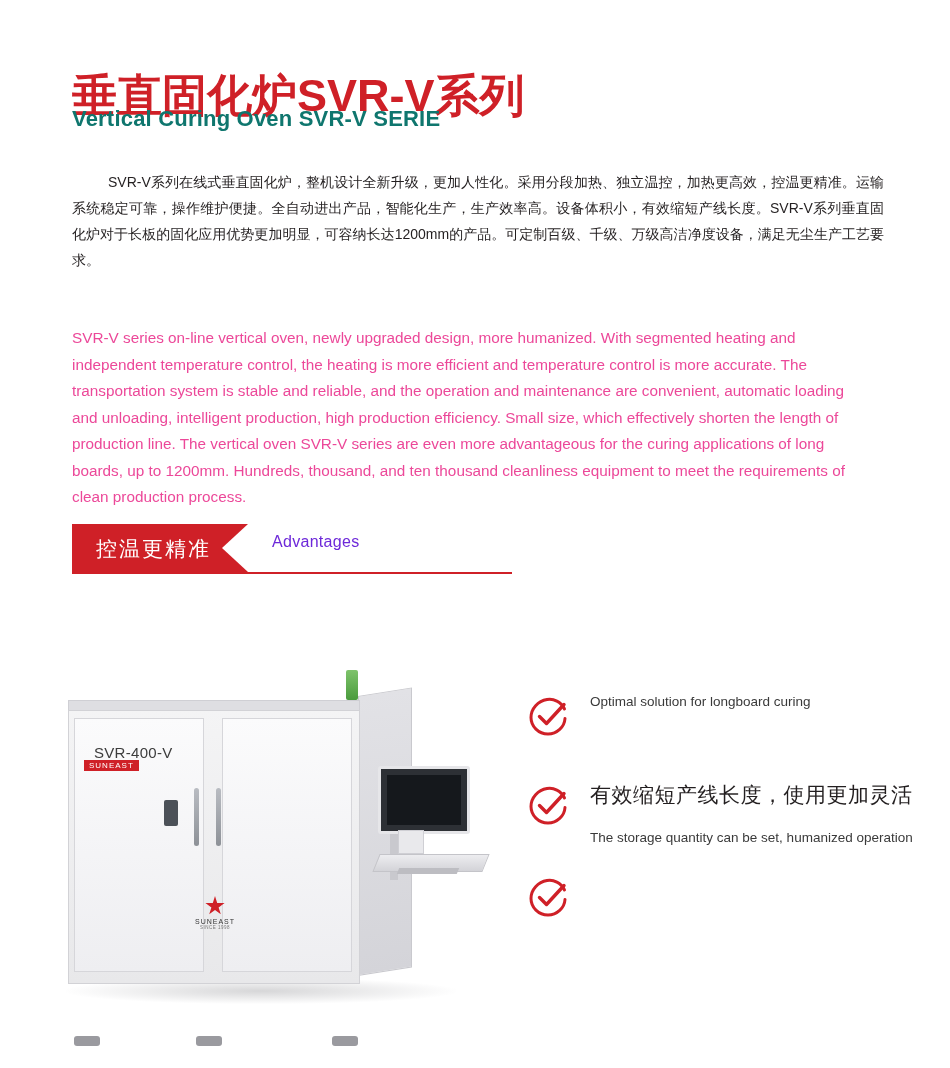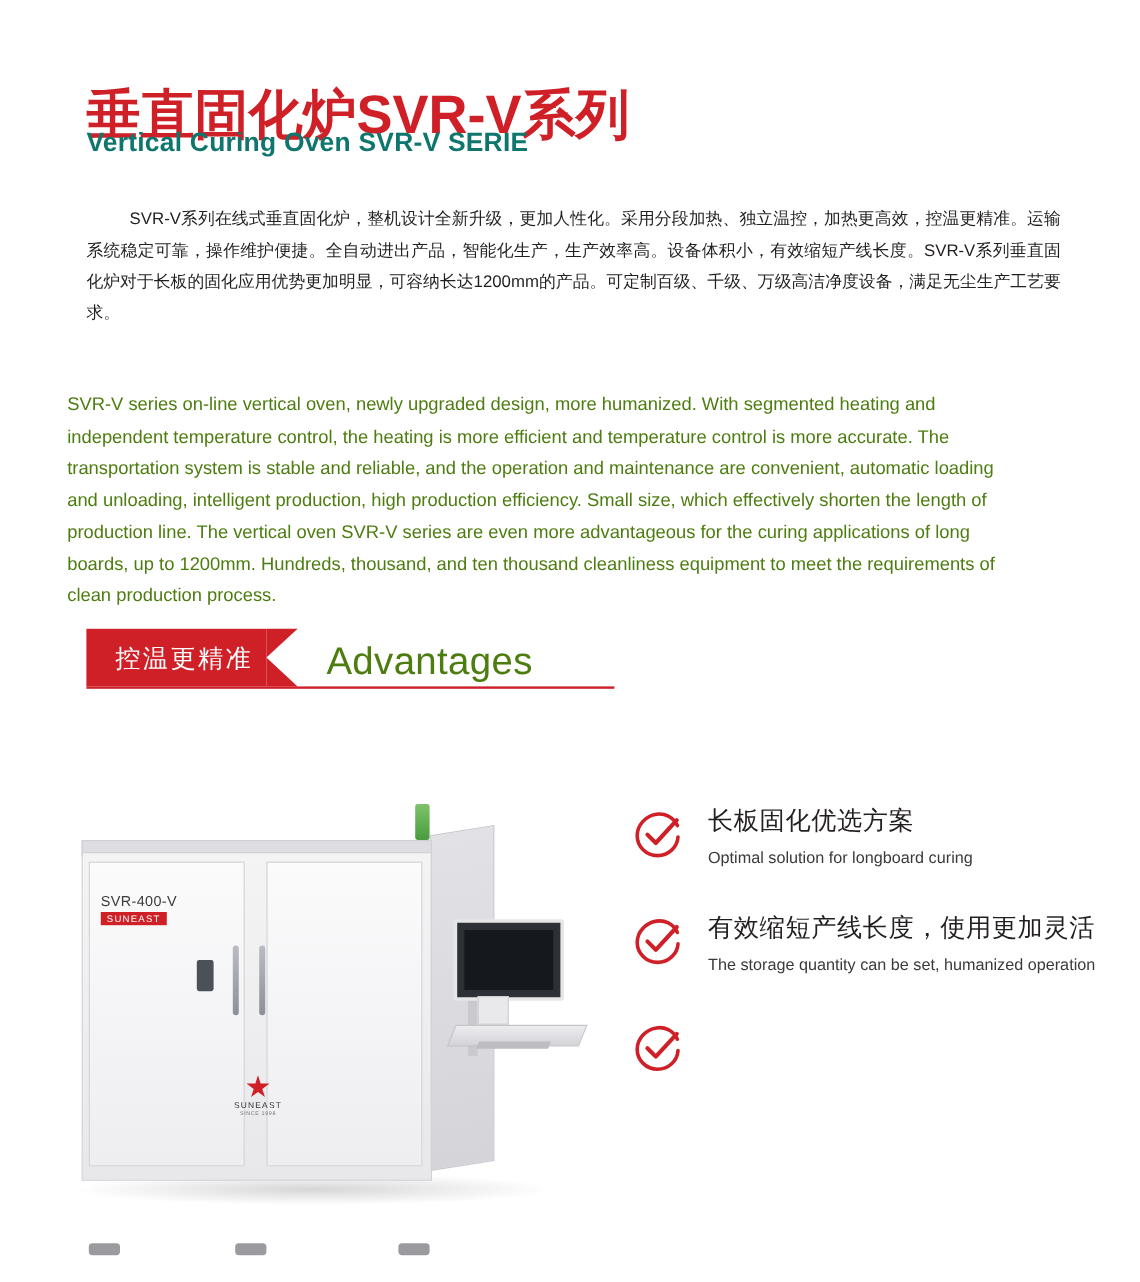--- a/index.html
+++ b/index.html
@@ -51,26 +51,26 @@
     top: 156px;
     width: 812px;
     font-size: 14px;
     line-height: 1.85;
     color: #231f20;
     text-align: justify;
     text-indent: 36px;
   }
   .para-en {
     position: absolute;
-    left: 56px;
+    left: 72px;
     top: 310px;
     width: 800px;
     font-size: 15.3px;
     line-height: 1.73;
-    color: #4d7c0f;
+    color: #ec4899;
     text-align: left;
   }
 
   
   .banner {
     position: absolute;
     left: 72px;
     top: 524px;
     width: 440px;
     height: 48px;
@@ -98,22 +98,22 @@
     left: 24px;
     top: 11px;
     font-size: 21px;
     color: #ffffff;
     letter-spacing: 2px;
   }
   .banner-en {
     position: absolute;
     left: 200px;
     top: 9px;
-    font-size: 32px;
-    color: #4d7c0f;
+    font-size: 16px;
+    color: #6d28d9;
     letter-spacing: 0.3px;
   }
   .banner-underline {
     position: absolute;
     left: 0;
     top: 48px;
     width: 440px;
     height: 2px;
     background: #cf2027;
   }
@@ -142,21 +142,21 @@
     font-size: 21px;
     color: #231f20;
     line-height: 1.25;
     letter-spacing: 0.5px;
     white-space: nowrap;
   }
   .adv-en {
     font-size: 13.5px;
     color: #3a3a3a;
     line-height: 1.35;
-    margin-top: 8px;
+    margin-top: 21px;
     white-space: nowrap;
   }
 
   
   .photo {
     position: absolute;
     left: 46px;
     top: 648px;
     width: 460px;
     height: 400px;
@@ -223,23 +223,23 @@
     position: absolute;
     left: 118px;
     top: 152px;
     width: 14px;
     height: 26px;
     background: #4c5158;
     border-radius: 2px;
   }
   .model-label {
     position: absolute;
-    left: 38px;
+    left: 48px;
     top: 96px;
-    font-size: 12px;
+    font-size: 15px;
     color: #3c3c3c;
     font-family: "Liberation Sans", sans-serif;
     letter-spacing: 0.3px;
   }
   .brand-badge {
     position: absolute;
     left: 38px;
     top: 112px;
     background: #cf2027;
     color: #fff;
@@ -398,21 +398,20 @@
     <div class="foot foot-3"></div>
   </div>
 
   <div class="adv-list">
 
     <div class="adv-item">
       <svg class="check-icon" viewBox="0 0 40 40">
         <path d="M36.5 12 C33 4.5 25.5 1.5 19 2.6 C10 4 3 11.5 3 20.5 C3 29.5 10.5 37 20 37 C29 37 36.5 30 37 21.5" fill="none" stroke="#cf2027" stroke-width="3" stroke-linecap="round"></path>
         <path d="M11.5 19.5 L18.5 26.5 L36 7.5" fill="none" stroke="#cf2027" stroke-width="3.4" stroke-linecap="round" stroke-linejoin="round"></path>
       </svg>
-      <div class="adv-zh">长板固化优选方案</div>
       <div class="adv-en">Optimal solution for longboard curing</div>
     </div>
 
 
     <div class="adv-item">
       <svg class="check-icon" viewBox="0 0 40 40">
         <path d="M36.5 12 C33 4.5 25.5 1.5 19 2.6 C10 4 3 11.5 3 20.5 C3 29.5 10.5 37 20 37 C29 37 36.5 30 37 21.5" fill="none" stroke="#cf2027" stroke-width="3" stroke-linecap="round"></path>
         <path d="M11.5 19.5 L18.5 26.5 L36 7.5" fill="none" stroke="#cf2027" stroke-width="3.4" stroke-linecap="round" stroke-linejoin="round"></path>
       </svg>
       <div class="adv-zh">有效缩短产线长度，使用更加灵活</div>

